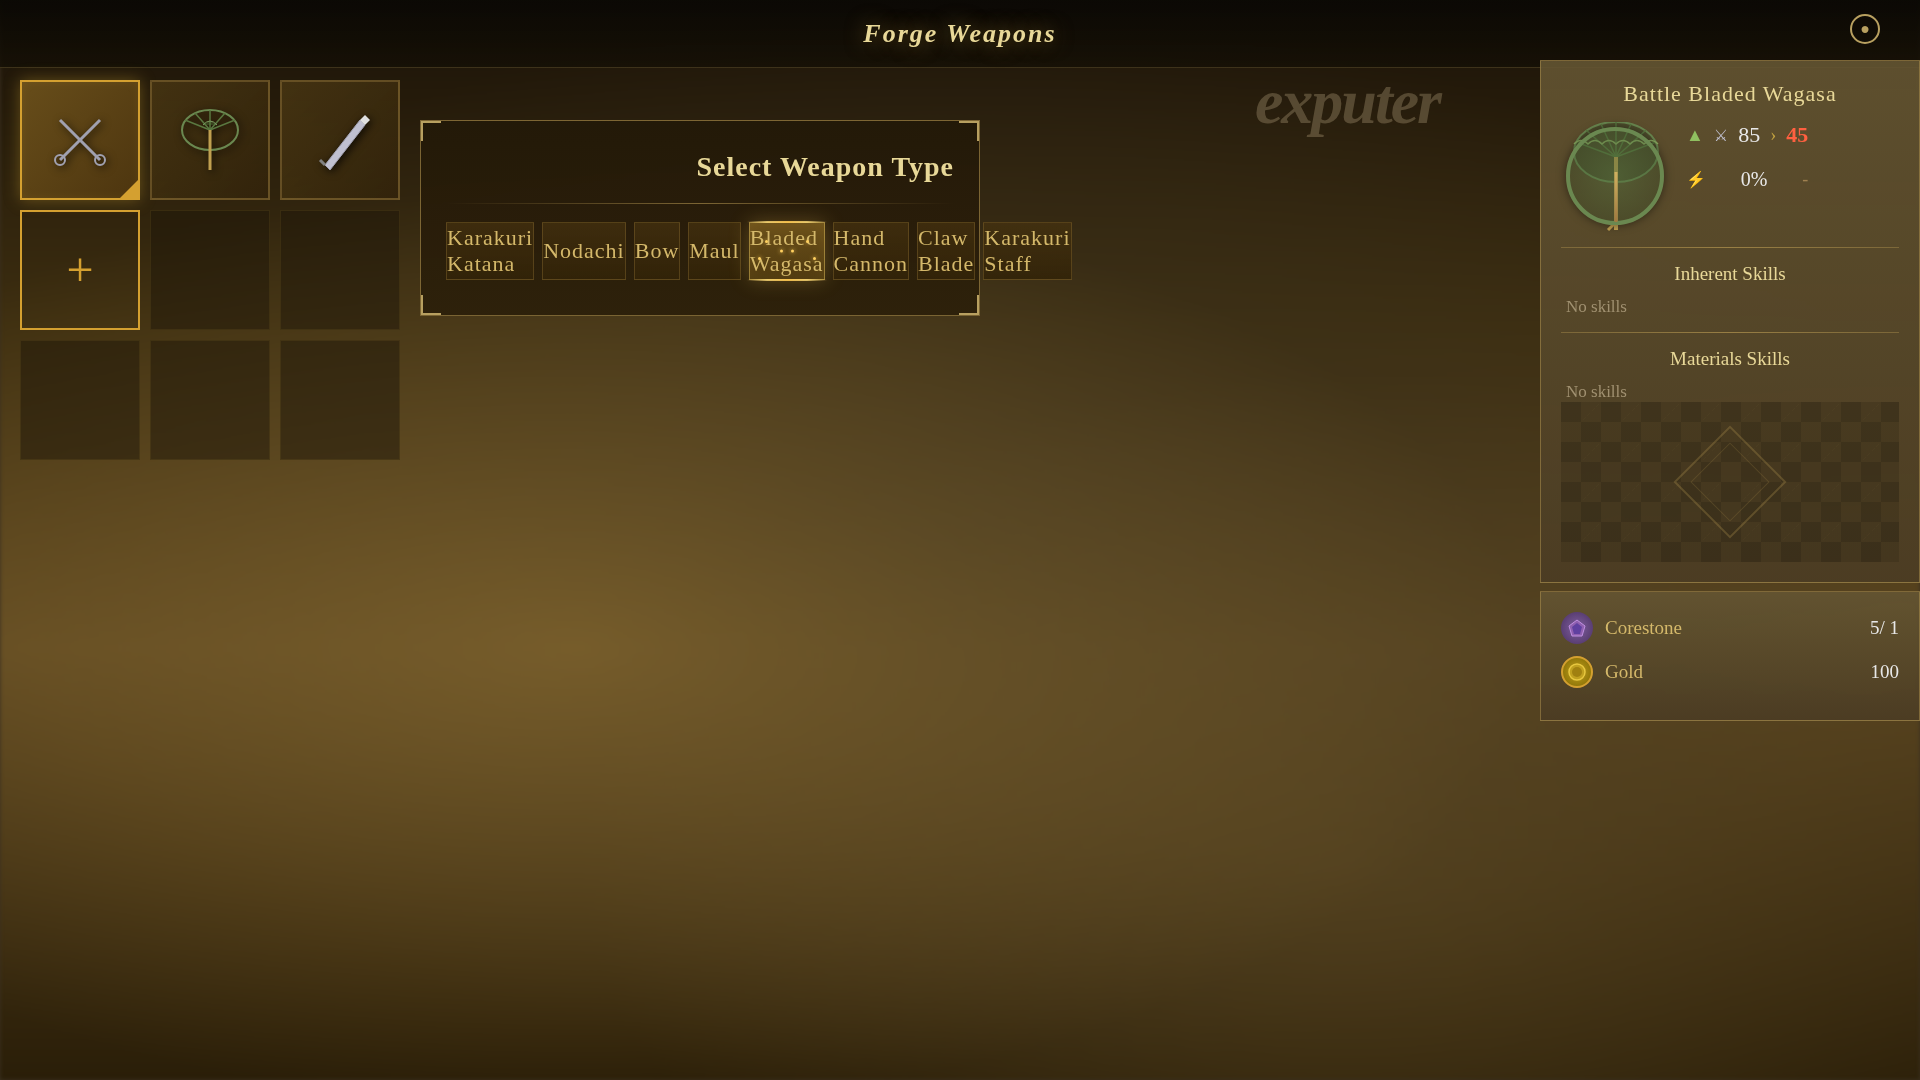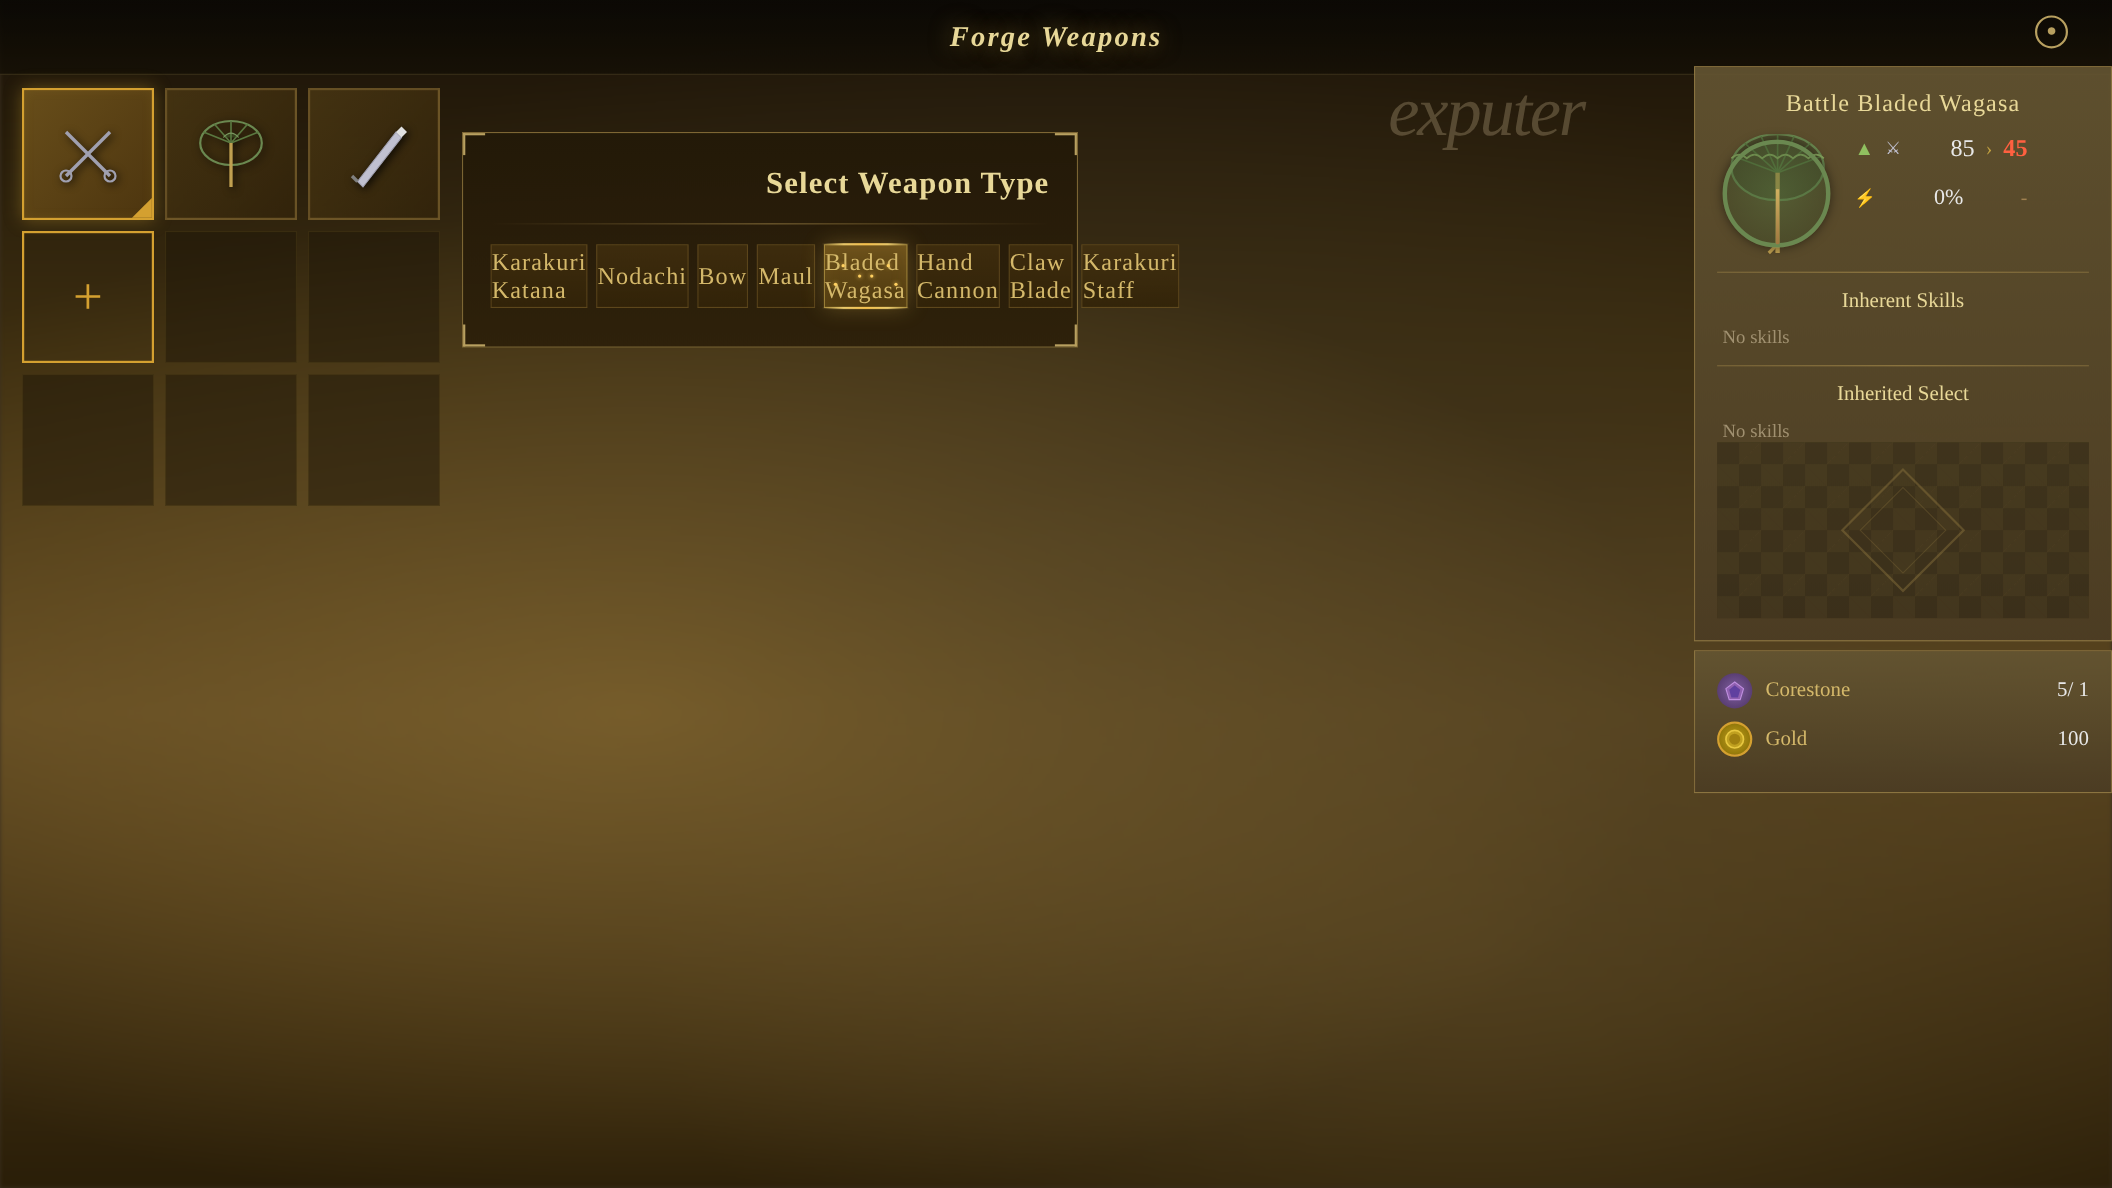--- a/index.html
+++ b/index.html
@@ -243,21 +243,20 @@
     }
 
     .stat-sword-icon {
       color: #c0c0d0;
       font-size: 16px;
     }
 
     .stat-value {
       color: #e8e8e8;
       font-size: 22px;
-      margin-left: 35px;
     }
 
     .stat-arrow {
       color: #c0a040;
       font-size: 18px;
     }
 
     .stat-value-right {
       color: #ff6040;
       font-size: 22px;
@@ -431,21 +430,21 @@
     }
 
     
     .watermark {
       position: absolute;
       top: 65px;
       right: 480px;
       color: rgba(200,180,140,0.3);
       font-size: 64px;
       font-style: italic;
-      font-weight: normal;
+      font-weight: bold;
       pointer-events: none;
       white-space: nowrap;
       letter-spacing: -2px;
     }
 
     
     .modal-corner {
       position: absolute;
       width: 20px;
       height: 20px;
@@ -614,21 +613,21 @@
       </div>
     </div>
 
     <div class="section-divider"></div>
 
     <div class="section-label">Inherent Skills</div>
     <div class="no-skills-text">No skills</div>
 
     <div class="section-divider"></div>
 
-    <div class="section-label">Inherited Select</div>
+    <div class="section-label">Materials Skills</div>
     <div class="no-skills-text">No skills</div>
 
     <div class="diamond-bg">
       <div class="diamond-pattern"></div>
       <div class="center-diamond">
         <div class="center-diamond-inner"></div>
       </div>
     </div>
   </div>
 

